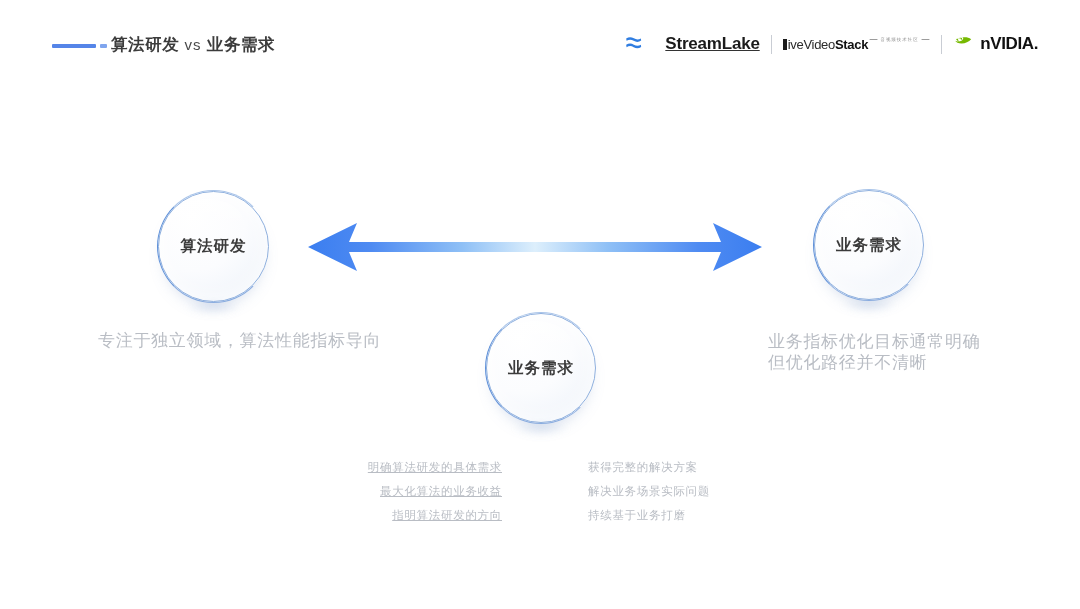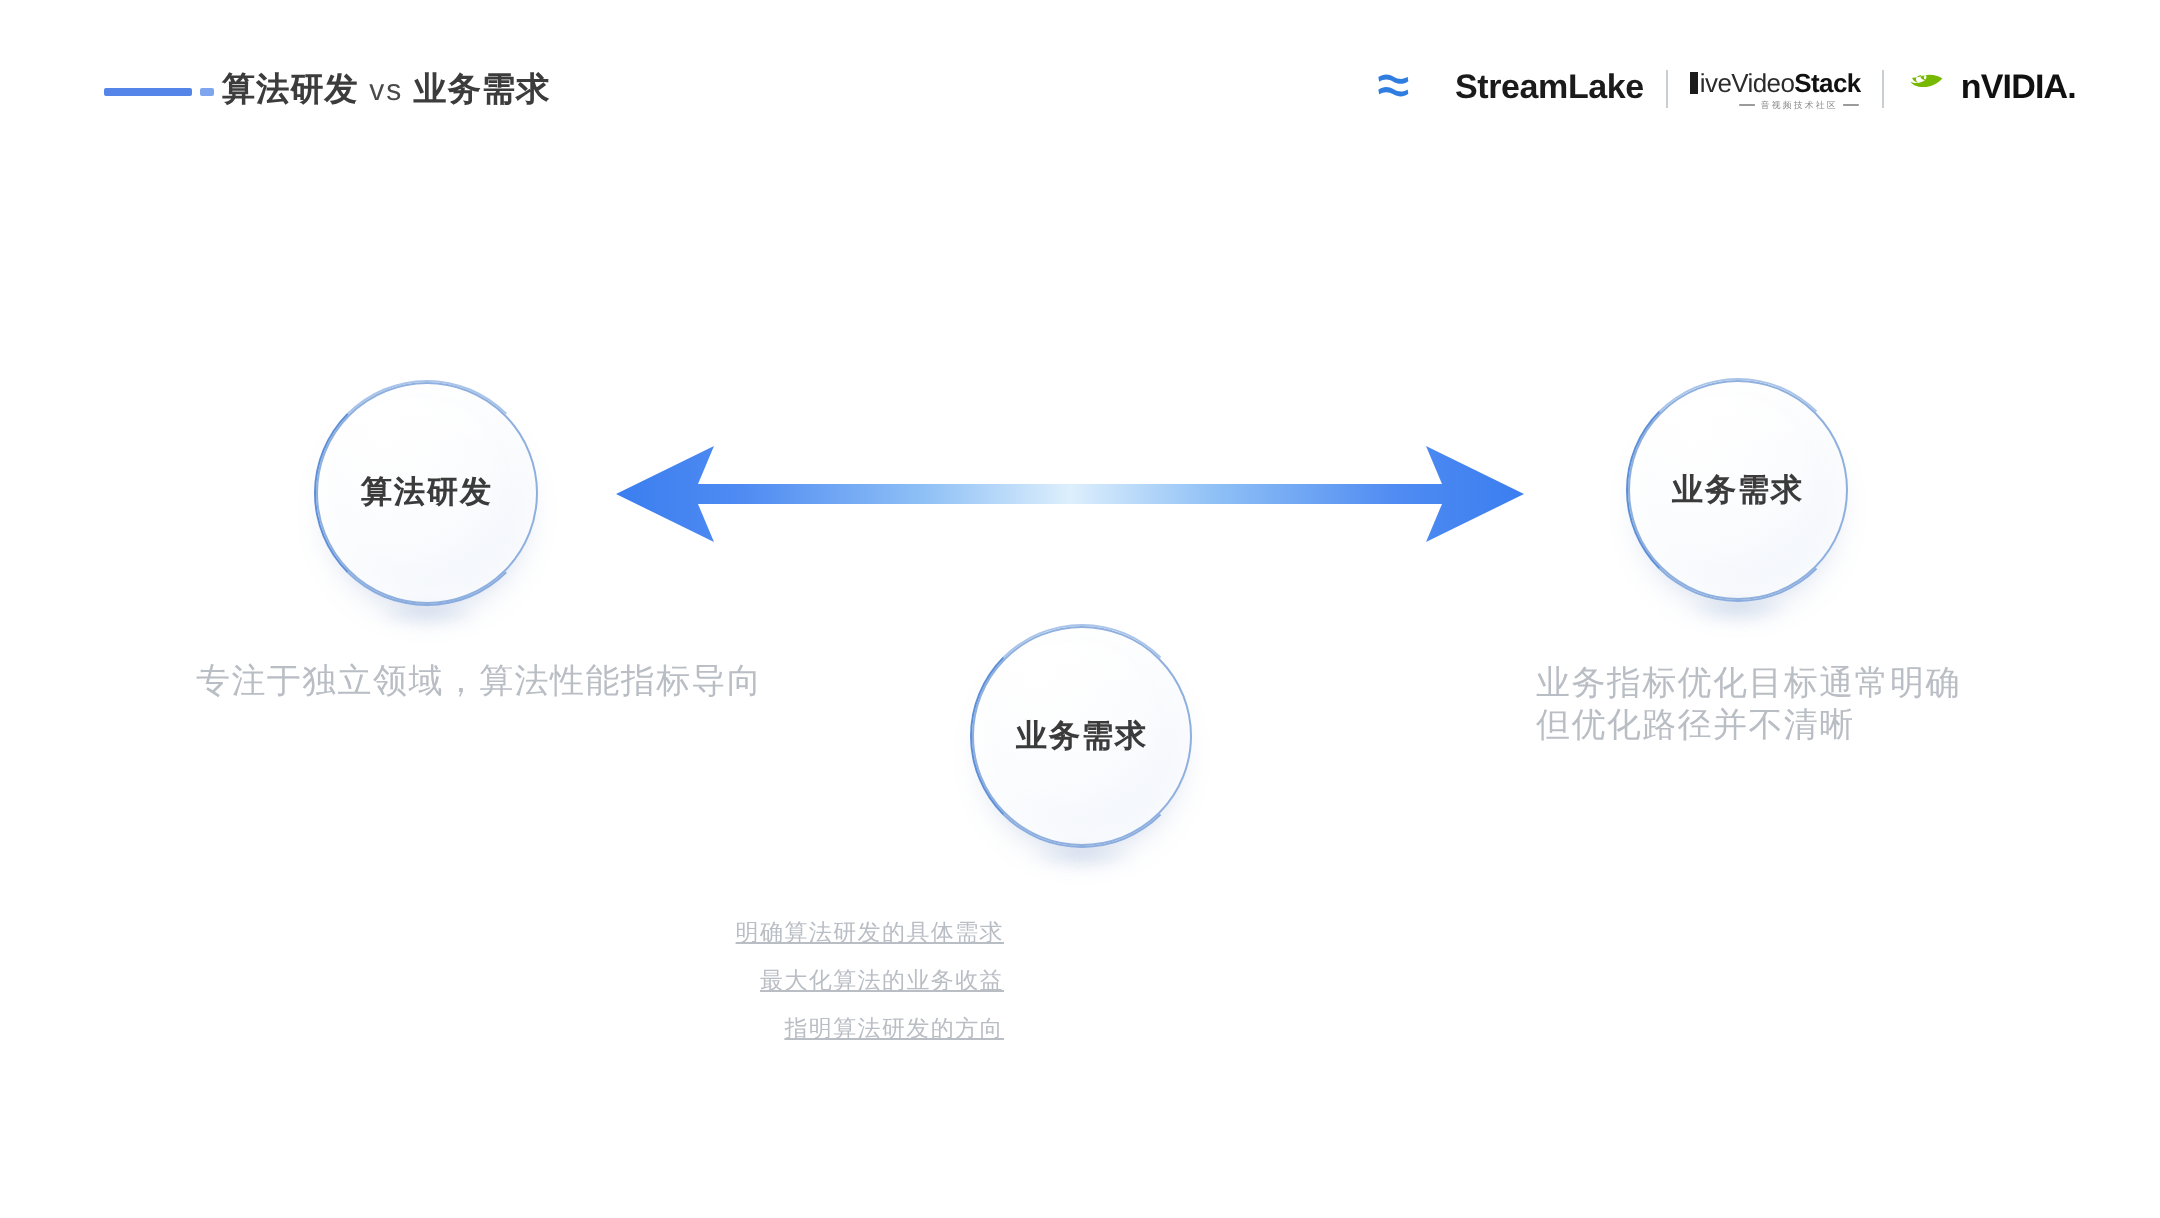--- a/index.html
+++ b/index.html
@@ -31,29 +31,29 @@
 
   
   #logos{
     position:absolute; right:42px; top:31px;
     display:flex; align-items:center; gap:11px;
     height:26px;
   }
   .logo-sep{ width:1px; height:19px; background:#c9cdd4; }
 
   
-  .sl{ display:flex; align-items:center; gap:21px; }
+  .sl{ display:flex; align-items:center; gap:21px;text-decoration:underline; }
   .sl .mark{ width:21px; height:20px; flex:0 0 auto; }
   .sl .wordmark{
     font-size:17px; font-weight:700; color:#1b1b1b;
     letter-spacing:-.2px; white-space:nowrap;
   }
 
   
-  .lvs{ display:flex; flex-direction:column; align-items:flex-end; gap:1px; }
+  .lvs{ display:flex; flex-direction:row; align-items:flex-start; gap:1px; }
   .lvs .row1{ display:flex; align-items:baseline; white-space:nowrap; }
   .lvs .lv-l{
     display:inline-block; width:4px; height:11px; background:#1b1b1b;
     margin-right:1px; position:relative; top:1px;
   }
   .lvs .thin{ font-size:13px; font-weight:400; color:#2b2b2b; letter-spacing:-.3px; }
   .lvs .bold{ font-size:13px; font-weight:700; color:#111; letter-spacing:-.3px; }
   .lvs .row2{
     display:flex; align-items:center; gap:3px;
     font-size:4.5px; color:#8a8a8a; letter-spacing:1.1px; white-space:nowrap;
@@ -244,15 +244,20 @@
       <div>业务指标优化目标通常明确</div>
       <div>但优化路径并不清晰</div>
     </div>
 
     <div class="bottom-col" id="bot-left">
       <div>明确算法研发的具体需求</div>
       <div>最大化算法的业务收益</div>
       <div>指明算法研发的方向</div>
     </div>
 
+    <div class="bottom-col" id="bot-right">
+      <div>获得完整的解决方案</div>
+      <div>解决业务场景实际问题</div>
+      <div>持续基于业务打磨</div>
+    </div>
 
   </div>
 </div>
 
 </body></html>

